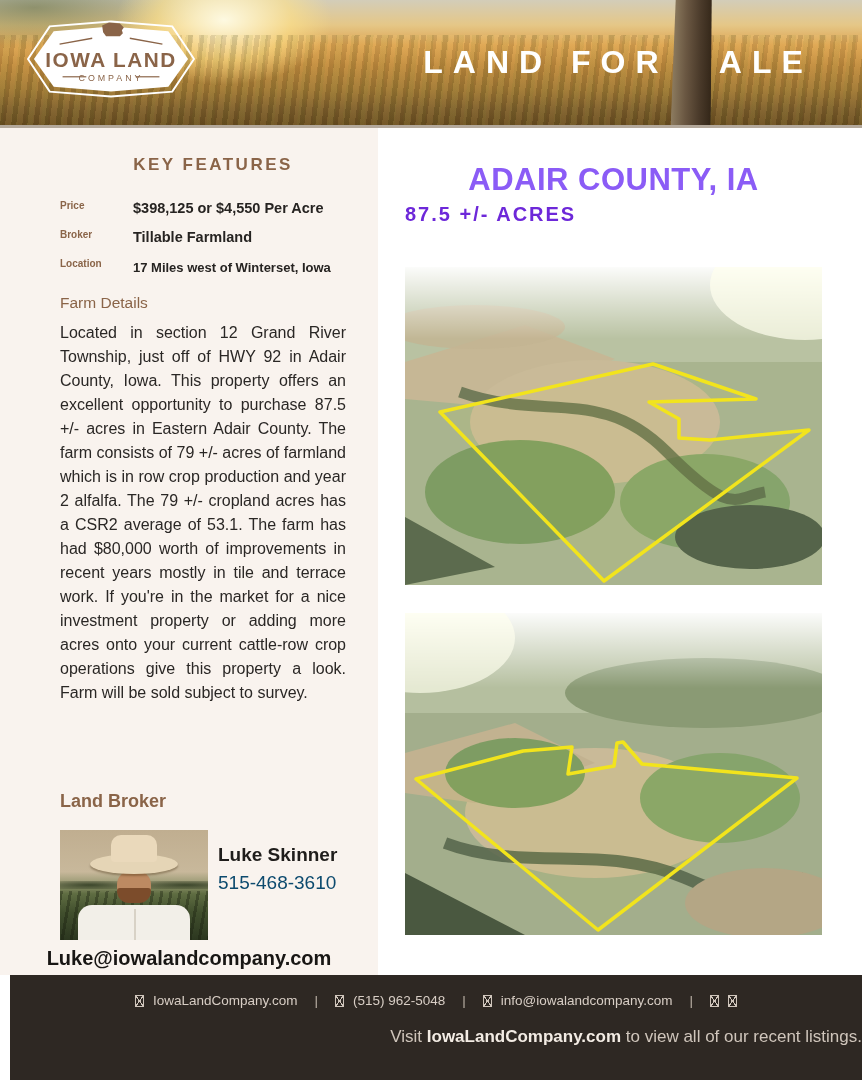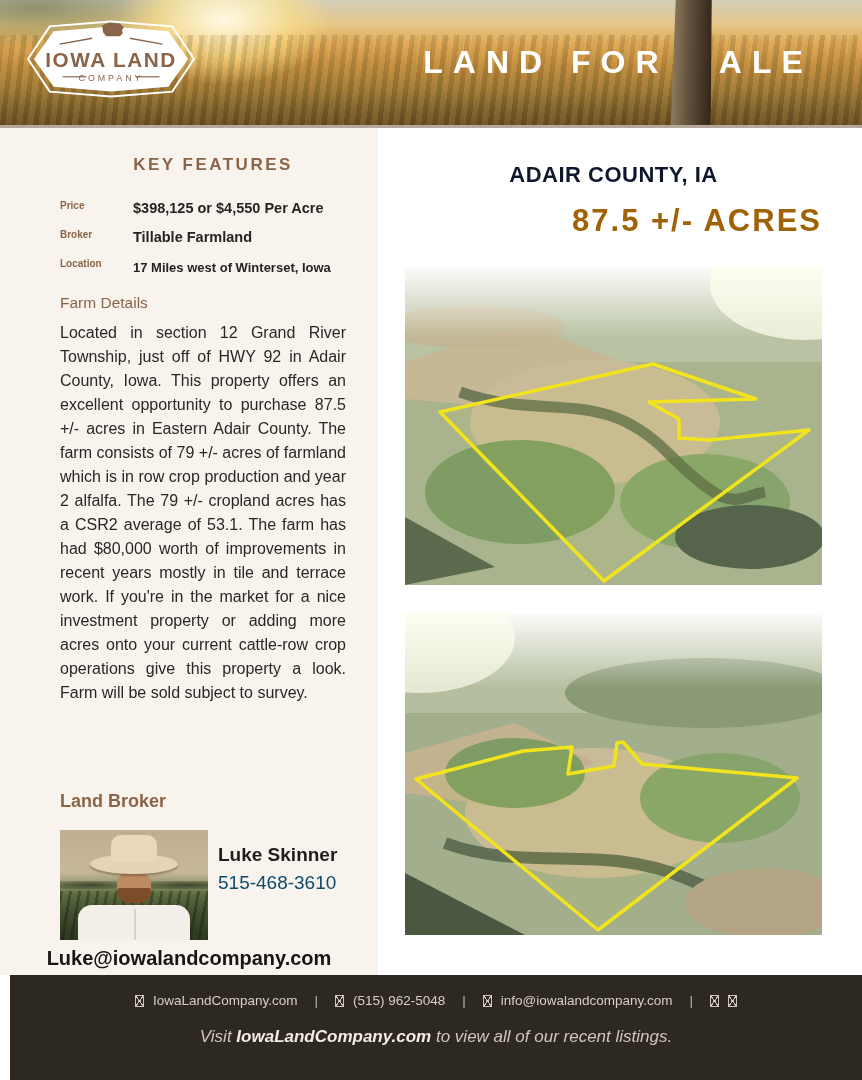--- a/index.html
+++ b/index.html
@@ -89,25 +89,25 @@
   .bp-shirt::after { content:""; position:absolute; left:50%; top:4px; width:2px; height:31px; background:#d8d2c6; }
 
   .broker-name  { position:absolute; left:218px; top:716px; color:#1f1d1b; font-weight:700; font-size:19px; white-space:nowrap; }
   .broker-phone { position:absolute; left:218px; top:744px; color:#0c4a6e; font-weight:500; font-size:19px; white-space:nowrap; }
   .broker-email { position:absolute; left:0; top:819px; width:378px; text-align:center;
     color:#181614; font-weight:600; font-size:20px; }
 
   
   .listing-title {
     position:absolute; left:405px; top:162px; width:417px; text-align:center;
-    color:#0f172a; font-weight:800; font-size:22px; letter-spacing:0.5px; white-space:nowrap;
+    color:#8b5cf6; font-weight:800; font-size:31px; letter-spacing:0.5px; white-space:nowrap;
   }
   .listing-subtitle {
-    position:absolute; left:405px; top:203px; width:417px; text-align:right;
-    color:#a16207; font-weight:800; font-size:31px; letter-spacing:2px; white-space:nowrap;
+    position:absolute; left:405px; top:203px; width:417px; text-align:left;
+    color:#6d28d9; font-weight:800; font-size:20px; letter-spacing:2px; white-space:nowrap;
   }
   .aerial-1 { position:absolute; left:405px; top:267px; width:417px; height:318px; }
   .aerial-2 { position:absolute; left:405px; top:613px; width:417px; height:322px; }
 
   
   .footer {
     position:absolute; left:10px; right:0; top:975px; height:105px;
     background:#2e2823; color:#d8cec5;
   }
   .footer-line1 {
@@ -116,22 +116,22 @@
     font-size:13.5px;
   }
   .footer-line1 .divider { margin:0 8px; color:#bdb3a9; }
   .tofu {
     display:inline-block; width:9px; height:12px; border:1px solid #cfc5bb;
     background:
       linear-gradient(to top right, rgba(0,0,0,0) 45%, #cfc5bb 45% 55%, rgba(0,0,0,0) 55%),
       linear-gradient(to bottom right, rgba(0,0,0,0) 45%, #cfc5bb 45% 55%, rgba(0,0,0,0) 55%);
   }
   .footer-line2 {
-    position:absolute; left:0; top:52px; width:100%; text-align:center;
-    font-size:17px; color:#cfc5bb;font-style:italic;
+    position:absolute; left:0; top:52px; width:100%; text-align:right;
+    font-size:17px; color:#cfc5bb;
   }
   .footer-line2 .site { font-weight:700; color:#f3ece4; }
 </style>
 </head>
 <body>
 
 <div class="page">
 
   <div class="header">
     <div class="fence-post"></div>

